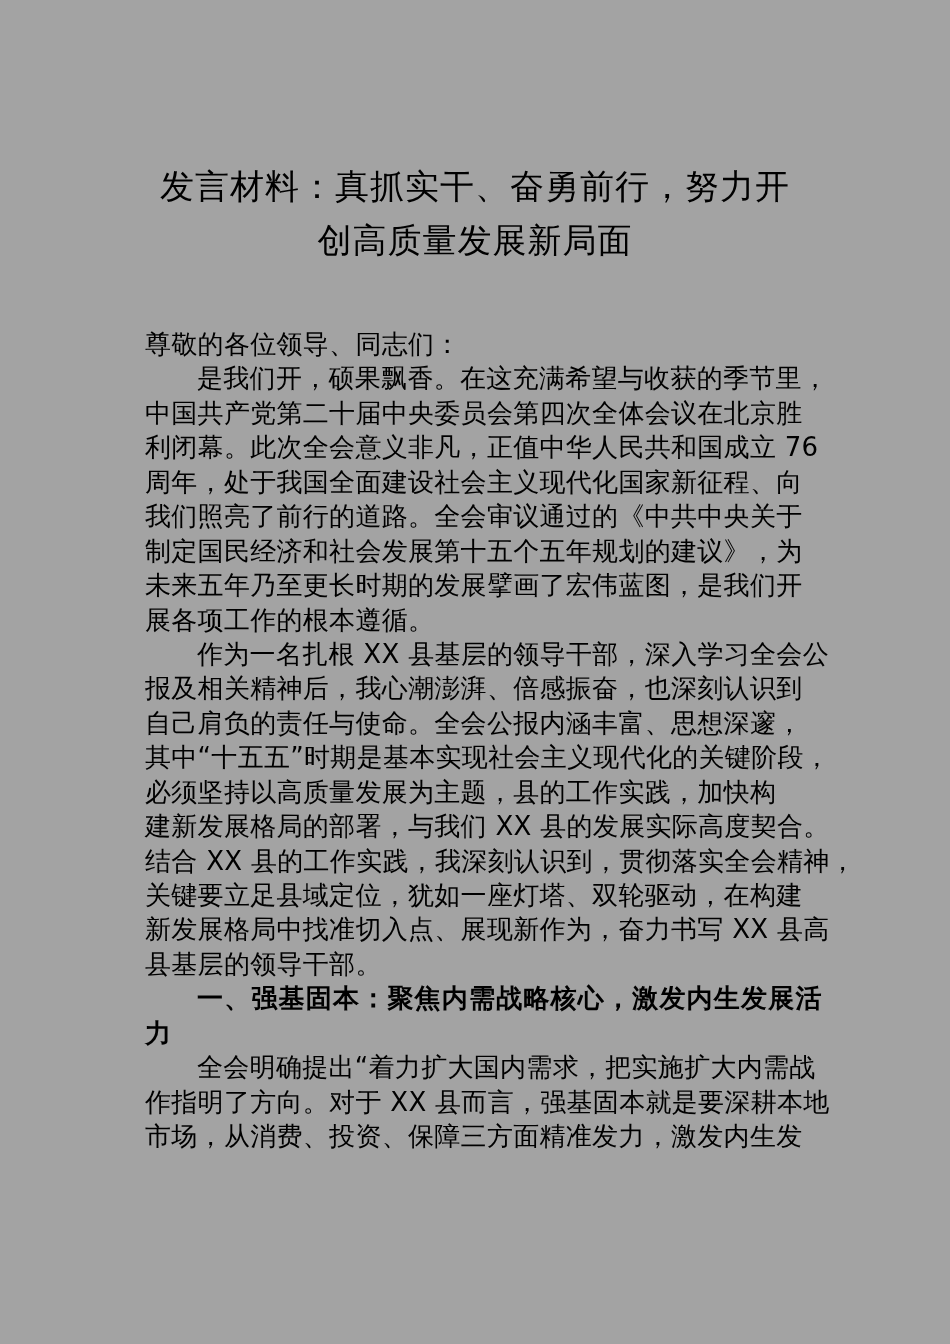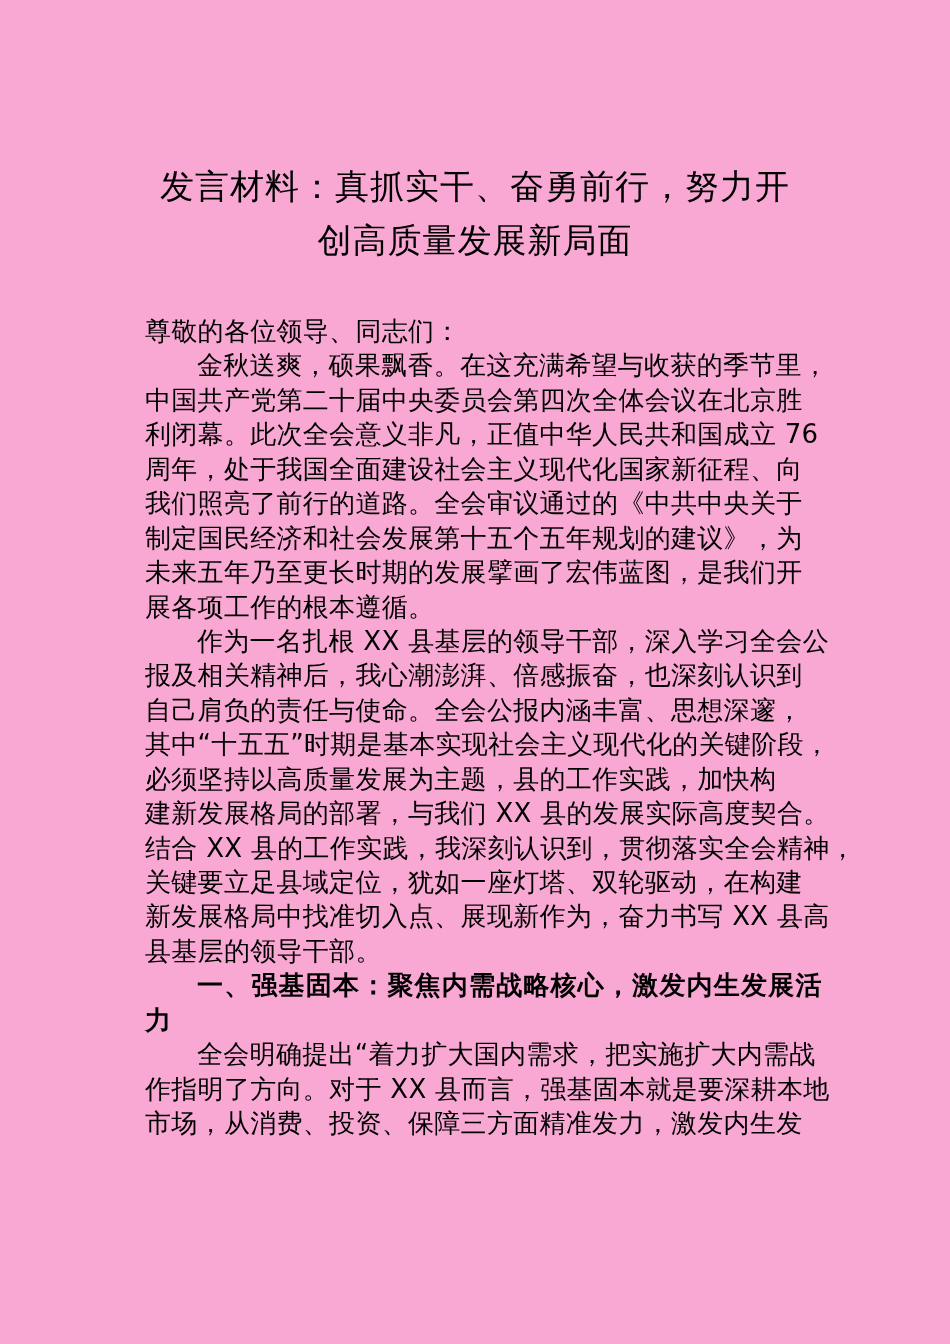--- a/index.html
+++ b/index.html
@@ -14,40 +14,40 @@
       position: relative;
       color: #000000;
       font-family: "DejaVu Sans", "Liberation Sans", sans-serif;
     }
     .page {
       position: absolute;
       left: 0;
       top: 0;
       width: 950px;
       height: 1344px;
-      background: #f9a8d4;
+      background: #a3a3a3;
     }
     .title {
       position: absolute;
       left: 100px;
       width: 750px;
       text-align: center;
       font-size: 34px;
       line-height: 40px;
       letter-spacing: 1px;
       white-space: nowrap;
       margin: 0;
       font-weight: normal;
     }
     .title.l1 { top: 166px; }
     .title.l2 { top: 220px; }
     .body {
       position: absolute;
       left: 145px;
-      top: 314px;
+      top: 327px;
       width: 690px;
     }
     .line {
       height: 34.45px;
       line-height: 34.45px;
       font-size: 26px;
       white-space: nowrap;
       letter-spacing: 0.3px;
     }
     .line.indent { padding-left: 52px; }
@@ -56,21 +56,21 @@
 </head>
 <body>
 
 <div class="page">
 
   <h1 class="title l1">发言材料：真抓实干、奋勇前行，努力开</h1>
   <h1 class="title l2">创高质量发展新局面</h1>
 
   <div class="body" id="body-lines">
       <div class="line">尊敬的各位领导、同志们：</div>
-      <div class="line indent">金秋送爽，硕果飘香。在这充满希望与收获的季节里，</div>
+      <div class="line indent">是我们开，硕果飘香。在这充满希望与收获的季节里，</div>
       <div class="line">中国共产党第二十届中央委员会第四次全体会议在北京胜</div>
       <div class="line">利闭幕。此次全会意义非凡，正值中华人民共和国成立 76</div>
       <div class="line">周年，处于我国全面建设社会主义现代化国家新征程、向</div>
       <div class="line">我们照亮了前行的道路。全会审议通过的《中共中央关于</div>
       <div class="line">制定国民经济和社会发展第十五个五年规划的建议》，为</div>
       <div class="line">未来五年乃至更长时期的发展擘画了宏伟蓝图，是我们开</div>
       <div class="line">展各项工作的根本遵循。</div>
       <div class="line indent">作为一名扎根 XX 县基层的领导干部，深入学习全会公</div>
       <div class="line">报及相关精神后，我心潮澎湃、倍感振奋，也深刻认识到</div>
       <div class="line">自己肩负的责任与使命。全会公报内涵丰富、思想深邃，</div>

